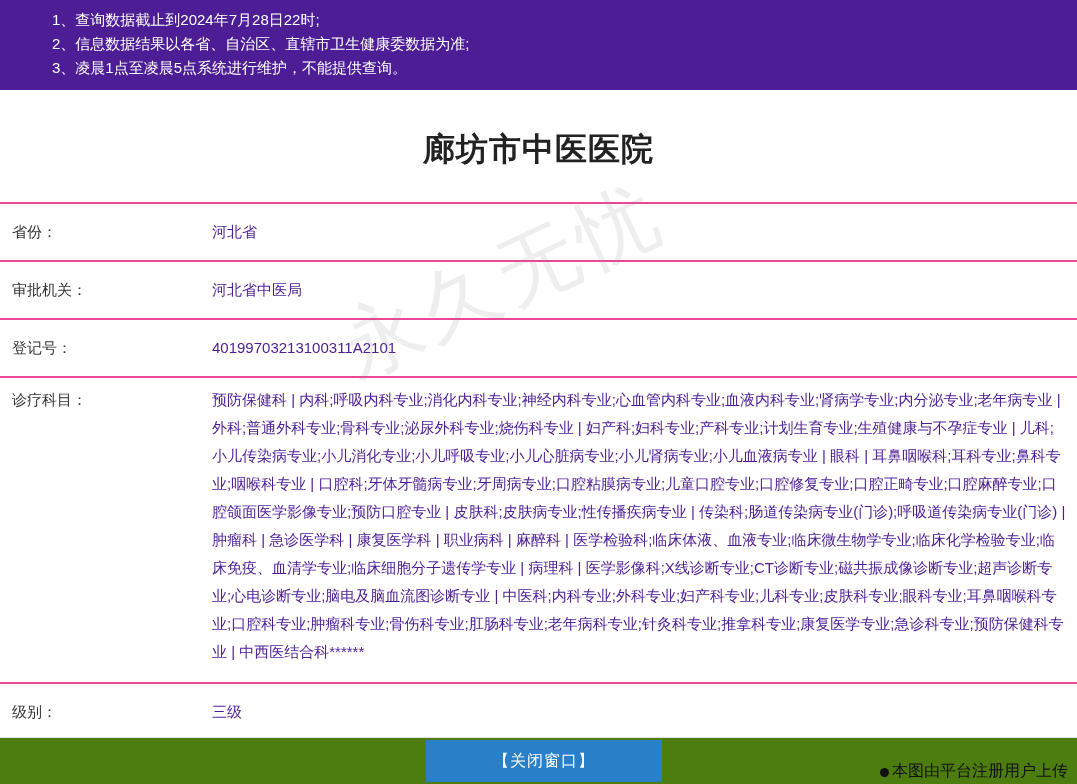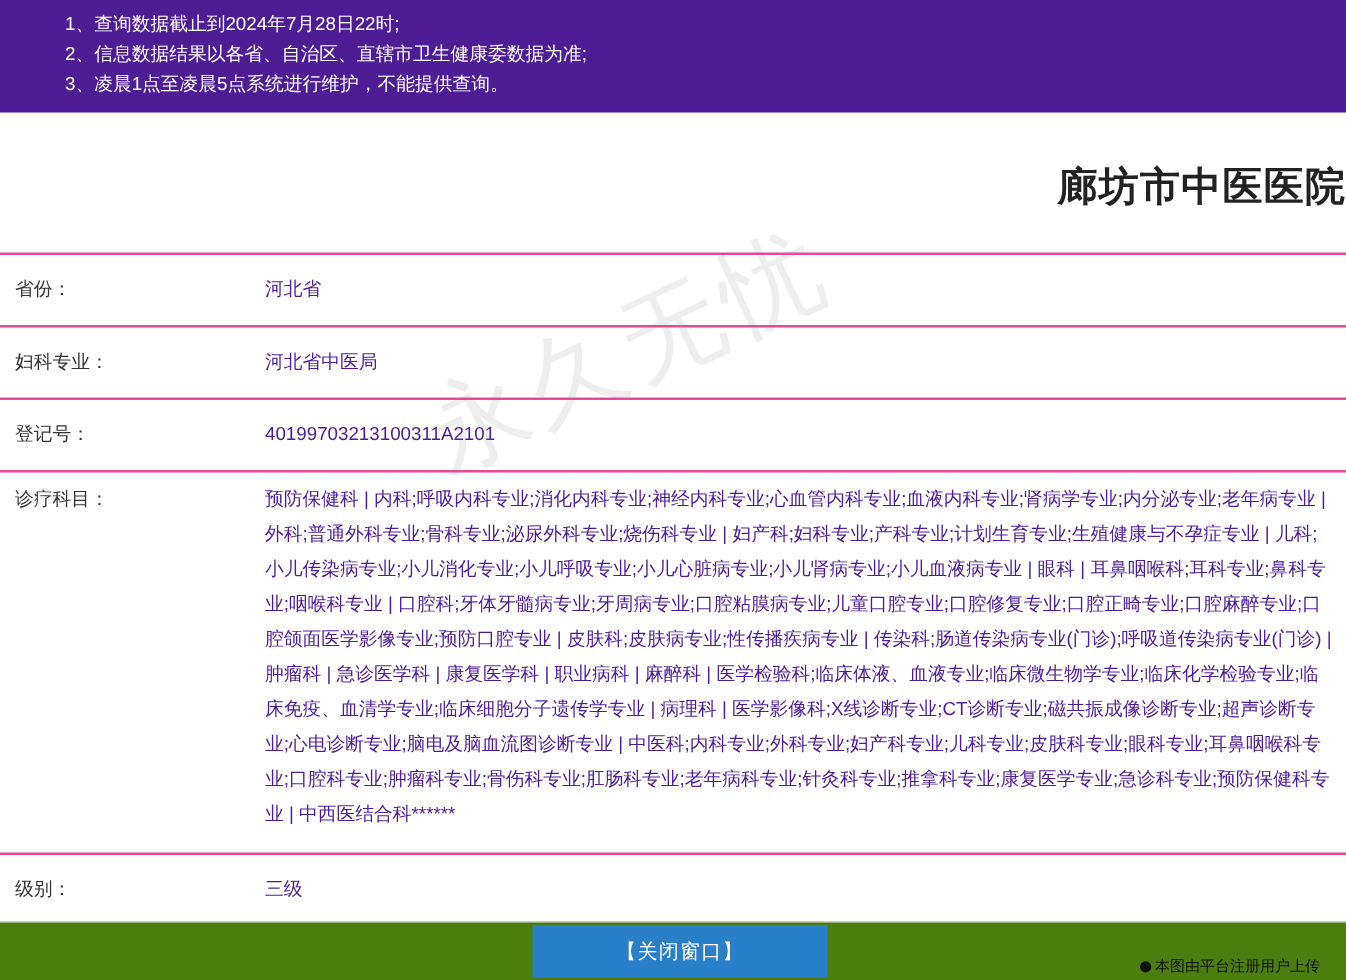--- a/index.html
+++ b/index.html
@@ -24,21 +24,21 @@
     font-size: 15px;
     line-height: 24px;
   }
   .notice-line {
     padding-left: 52px;
     white-space: nowrap;
   }
 
   
   .title-wrap {
-    text-align: right;
+    text-align: center;
     padding: 38px 0 30px 0;
   }
   .page-title {
     font-size: 32px;
     font-weight: bold;
     color: #222222;
     letter-spacing: 1px;
   }
 
   
@@ -107,23 +107,23 @@
     background: #2a7fc9;
     color: #ffffff;
     font-size: 16px;
     border: none;
     cursor: pointer;
     font-family: "Liberation Sans", sans-serif;
     letter-spacing: 1px;
   }
   .bottom-credit {
     position: absolute;
-    right: 21px;
+    right: 9px;
     bottom: 2px;
-    font-size: 12px;
+    font-size: 16px;
     color: #111111;
     white-space: nowrap;
   }
   .bottom-credit .dot {
     display: inline-block;
     width: 9px;
     height: 9px;
     border-radius: 50%;
     background: #111111;
     margin-right: 3px;
@@ -145,21 +145,21 @@
 
 <div class="watermark">永久无忧</div>
 
 <table class="info-table">
   <tbody>
     <tr>
       <td class="label">省份：</td>
       <td class="value">河北省</td>
     </tr>
     <tr>
-      <td class="label">妇科专业：</td>
+      <td class="label">审批机关：</td>
       <td class="value">河北省中医局</td>
     </tr>
     <tr>
       <td class="label">登记号：</td>
       <td class="value">40199703213100311A2101</td>
     </tr>
     <tr class="row-dept">
       <td class="label">诊疗科目：</td>
       <td class="value dept-text">预防保健科 | 内科;呼吸内科专业;消化内科专业;神经内科专业;心血管内科专业;血液内科专业;肾病学专业;内分泌专业;老年病专业 | 外科;普通外科专业;骨科专业;泌尿外科专业;烧伤科专业 | 妇产科;妇科专业;产科专业;计划生育专业;生殖健康与不孕症专业 | 儿科;小儿传染病专业;小儿消化专业;小儿呼吸专业;小儿心脏病专业;小儿肾病专业;小儿血液病专业 | 眼科 | 耳鼻咽喉科;耳科专业;鼻科专业;咽喉科专业 | 口腔科;牙体牙髓病专业;牙周病专业;口腔粘膜病专业;儿童口腔专业;口腔修复专业;口腔正畸专业;口腔麻醉专业;口腔颌面医学影像专业;预防口腔专业 | 皮肤科;皮肤病专业;性传播疾病专业 | 传染科;肠道传染病专业(门诊);呼吸道传染病专业(门诊) | 肿瘤科 | 急诊医学科 | 康复医学科 | 职业病科 | 麻醉科 | 医学检验科;临床体液、血液专业;临床微生物学专业;临床化学检验专业;临床免疫、血清学专业;临床细胞分子遗传学专业 | 病理科 | 医学影像科;X线诊断专业;CT诊断专业;磁共振成像诊断专业;超声诊断专业;心电诊断专业;脑电及脑血流图诊断专业 | 中医科;内科专业;外科专业;妇产科专业;儿科专业;皮肤科专业;眼科专业;耳鼻咽喉科专业;口腔科专业;肿瘤科专业;骨伤科专业;肛肠科专业;老年病科专业;针灸科专业;推拿科专业;康复医学专业;急诊科专业;预防保健科专业 | 中西医结合科******</td>
     </tr>

